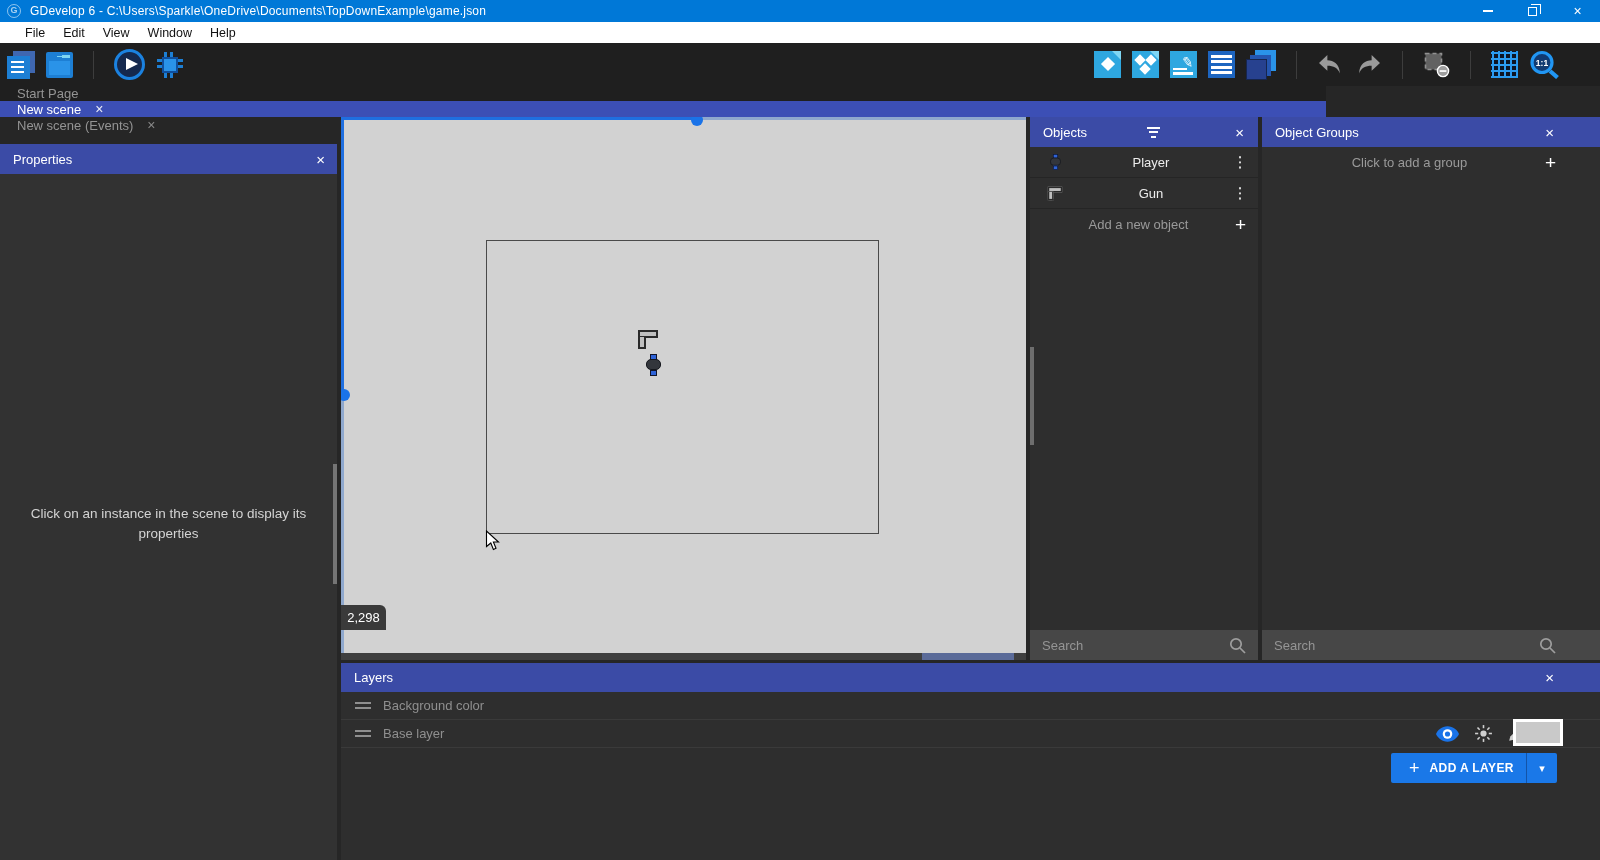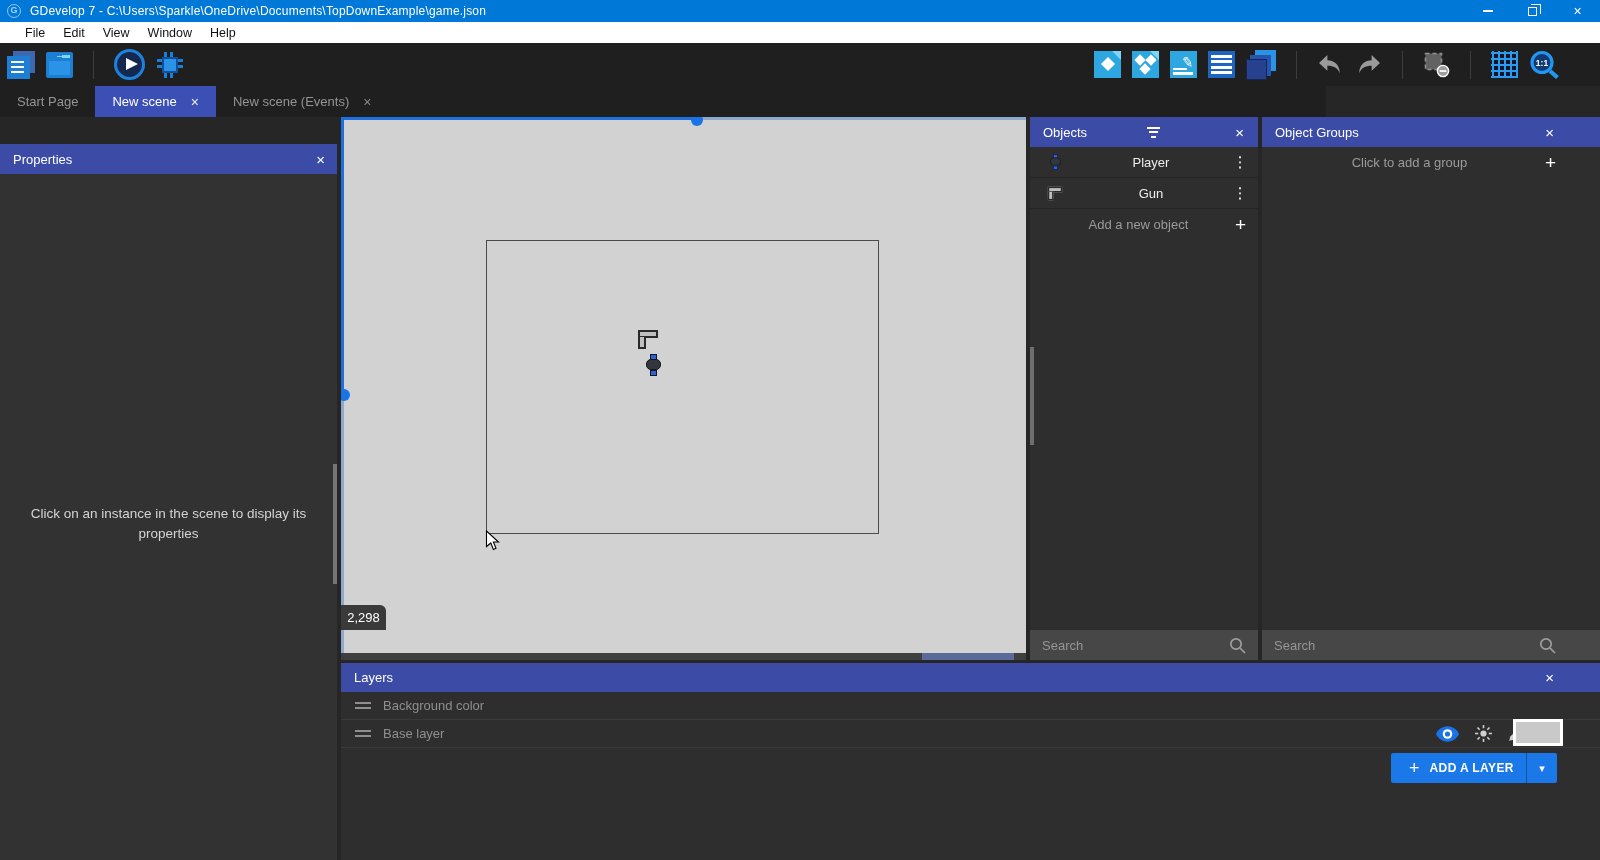--- a/index.html
+++ b/index.html
@@ -75,21 +75,21 @@
   .ic-layers { position:relative; width:30px; height:30px; }
   .ic-layers .back { position:absolute; right:0; top:0; width:21px; height:21px; background:#2a93e8; }
   .ic-layers .mid  { position:absolute; right:5px; top:5px; width:21px; height:21px; background:#2456b0; }
   .ic-layers .front{ position:absolute; left:0; bottom:0; width:21px; height:21px; background:#27418f; border:1px solid #16264f; }
 
   .ic-grid { width:27px; height:27px; background:#0e1524;
     background-image:linear-gradient(#2b9bf0 2.5px, transparent 2.5px), linear-gradient(90deg,#2b9bf0 2.5px, transparent 2.5px);
     background-size:6px 6px; background-position:1px 1px; }
 
   
-  .tabbar { position:absolute; top:86px; left:0; width:1326px; height:31px; background:#1f1f1f; display:flex; }
+  .tabbar { position:absolute; top:86px; left:0; width:1326px; height:31px; background:#1f1f1f; display:flex;flex-direction:column; }
   .tab { height:31px; display:flex; align-items:center; padding:0 17px; font-size:13px; color:#949494; gap:14px; }
   .tab.active { background:#3c4fb5; color:#fff; }
   .tab .tab-close { font-size:14px; color:inherit; opacity:.9; }
 
   
   .panel-header { height:30px; background:#3b4ba6; display:flex; align-items:center; color:#fff; }
   .panel-title { font-size:13px; margin-left:13px; }
   .hdr-close { font-size:15px; color:#fff; margin-left:auto; }
   .search-bar { position:absolute; bottom:0; left:0; right:0; height:30px; background:#474747;
                 display:flex; align-items:center; }
@@ -179,21 +179,21 @@
   .add-layer-btn .btn-sep { width:1px; height:30px; background:rgba(10,40,90,.45); margin-left:auto; }
   .add-layer-btn .btn-caret { width:30px; text-align:center; font-size:11px; }
 </style>
 </head>
 <body>
 
 <div class="app">
 
   <div class="titlebar">
     <span class="logo">G</span>
-    <span class="title">GDevelop 7 - C:\Users\Sparkle\OneDrive\Documents\TopDownExample\game.json</span>
+    <span class="title">GDevelop 6 - C:\Users\Sparkle\OneDrive\Documents\TopDownExample\game.json</span>
     <div class="win-controls">
       <div class="win-btn">
           <span class="minimize-bar"></span>
         </div>
       <div class="win-btn">
           <span class="restore-box"></span>
         </div>
       <div class="win-btn">
           <span class="close-glyph">×</span>
         </div>

